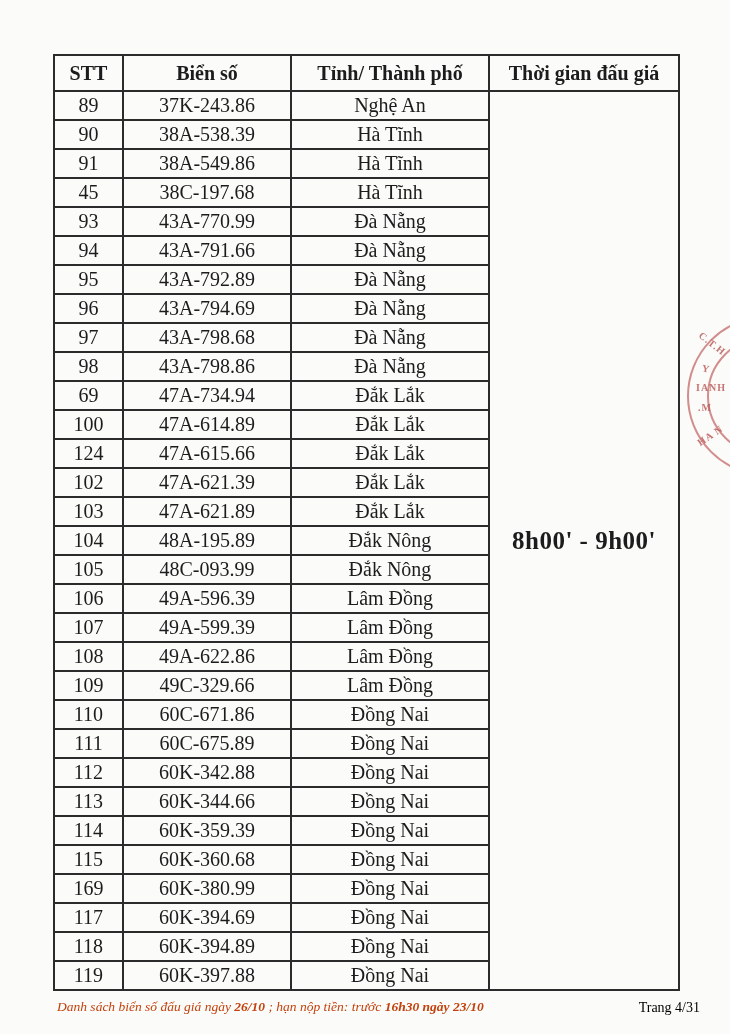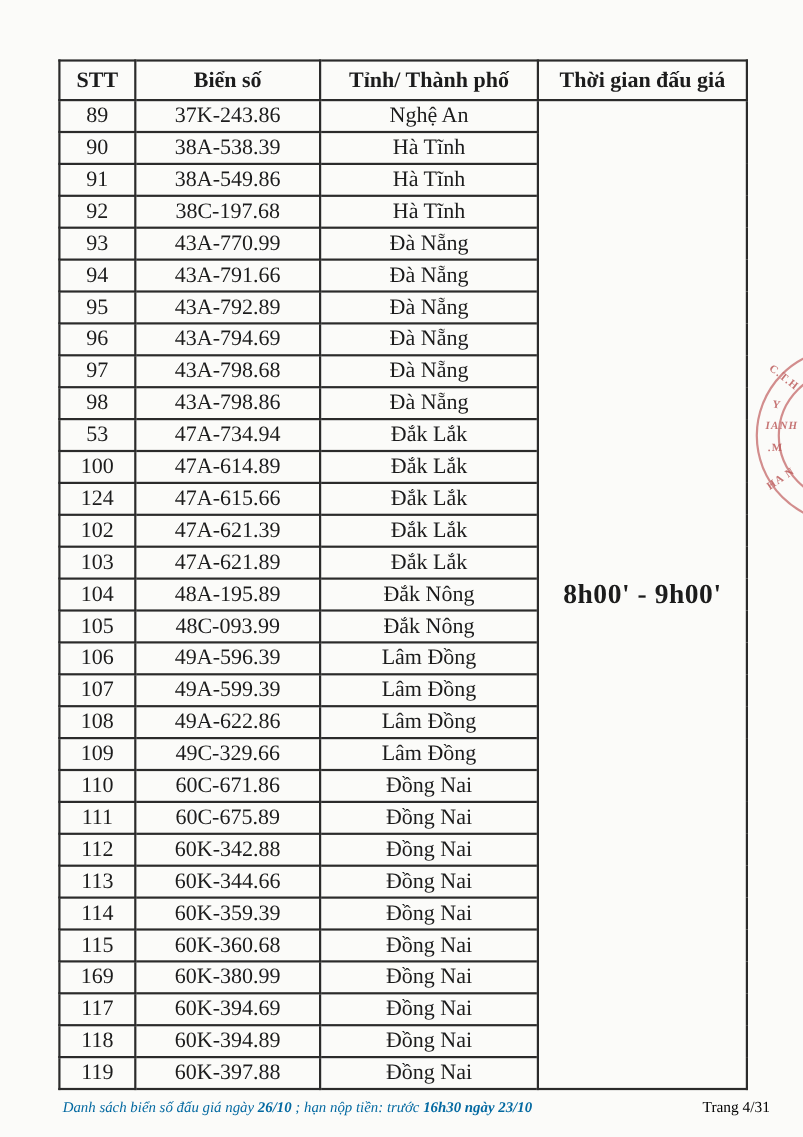--- a/index.html
+++ b/index.html
@@ -65,31 +65,31 @@
   .stamp .frag {
     position: absolute;
     color: rgba(188,92,92,0.85);
     font-size: 10px;
     font-weight: bold;
     letter-spacing: 1px;
     font-family: "Liberation Serif", "DejaVu Serif", serif;
   }
   .frag-cth  { left: 57px; top: 38px;  transform: rotate(38deg); }
   .frag-y    { left: 62px; top: 63px;  font-size: 11px; transform: rotate(10deg); }
-  .frag-ianh { left: 56px; top: 82px;  font-size: 11px; font-style: italic; }
+  .frag-ianh { left: 56px; top: 82px;  font-size: 11px; }
   .frag-m    { left: 58px; top: 102px; font-size: 11px; }
   .frag-han  { left: 56px; top: 130px; transform: rotate(-34deg); }
 
   
   .footer-note {
     position: absolute;
     left: 57px; top: 999px;
     font-size: 13.5px;
     font-style: italic;
-    color: #0369a1;
+    color: #c2410c;
     white-space: nowrap;
   }
   .footer-note .seg-bold { font-weight: bold; }
   .page-number {
     position: absolute;
     right: 30px; top: 1000px;
     font-size: 14px;
     color: #000000;
   }
 </style>
@@ -124,21 +124,21 @@
           <td>90</td>
           <td>38A-538.39</td>
           <td>Hà Tĩnh</td>
         </tr>
         <tr>
           <td>91</td>
           <td>38A-549.86</td>
           <td>Hà Tĩnh</td>
         </tr>
         <tr>
-          <td>92</td>
+          <td>45</td>
           <td>38C-197.68</td>
           <td>Hà Tĩnh</td>
         </tr>
         <tr>
           <td>93</td>
           <td>43A-770.99</td>
           <td>Đà Nẵng</td>
         </tr>
         <tr>
           <td>94</td>
@@ -159,21 +159,21 @@
           <td>97</td>
           <td>43A-798.68</td>
           <td>Đà Nẵng</td>
         </tr>
         <tr>
           <td>98</td>
           <td>43A-798.86</td>
           <td>Đà Nẵng</td>
         </tr>
         <tr>
-          <td>53</td>
+          <td>69</td>
           <td>47A-734.94</td>
           <td>Đắk Lắk</td>
         </tr>
         <tr>
           <td>100</td>
           <td>47A-614.89</td>
           <td>Đắk Lắk</td>
         </tr>
         <tr>
           <td>124</td>

